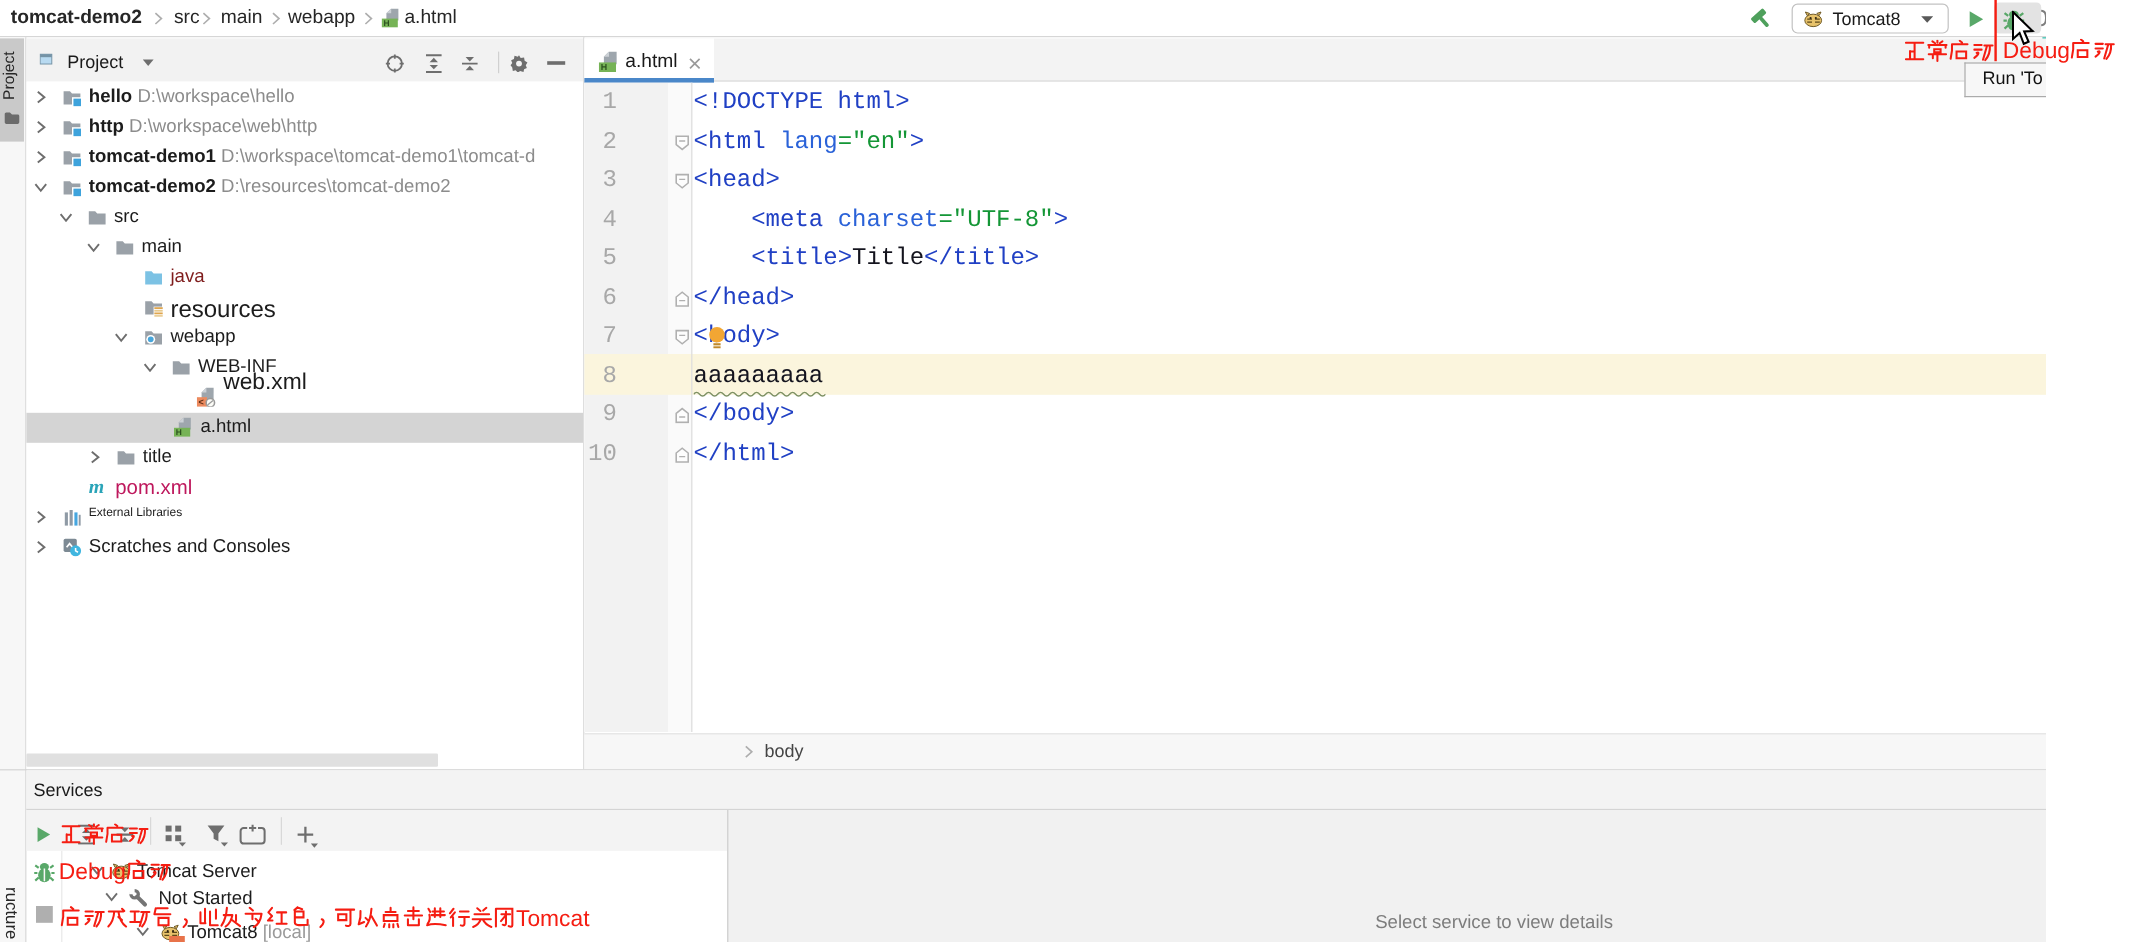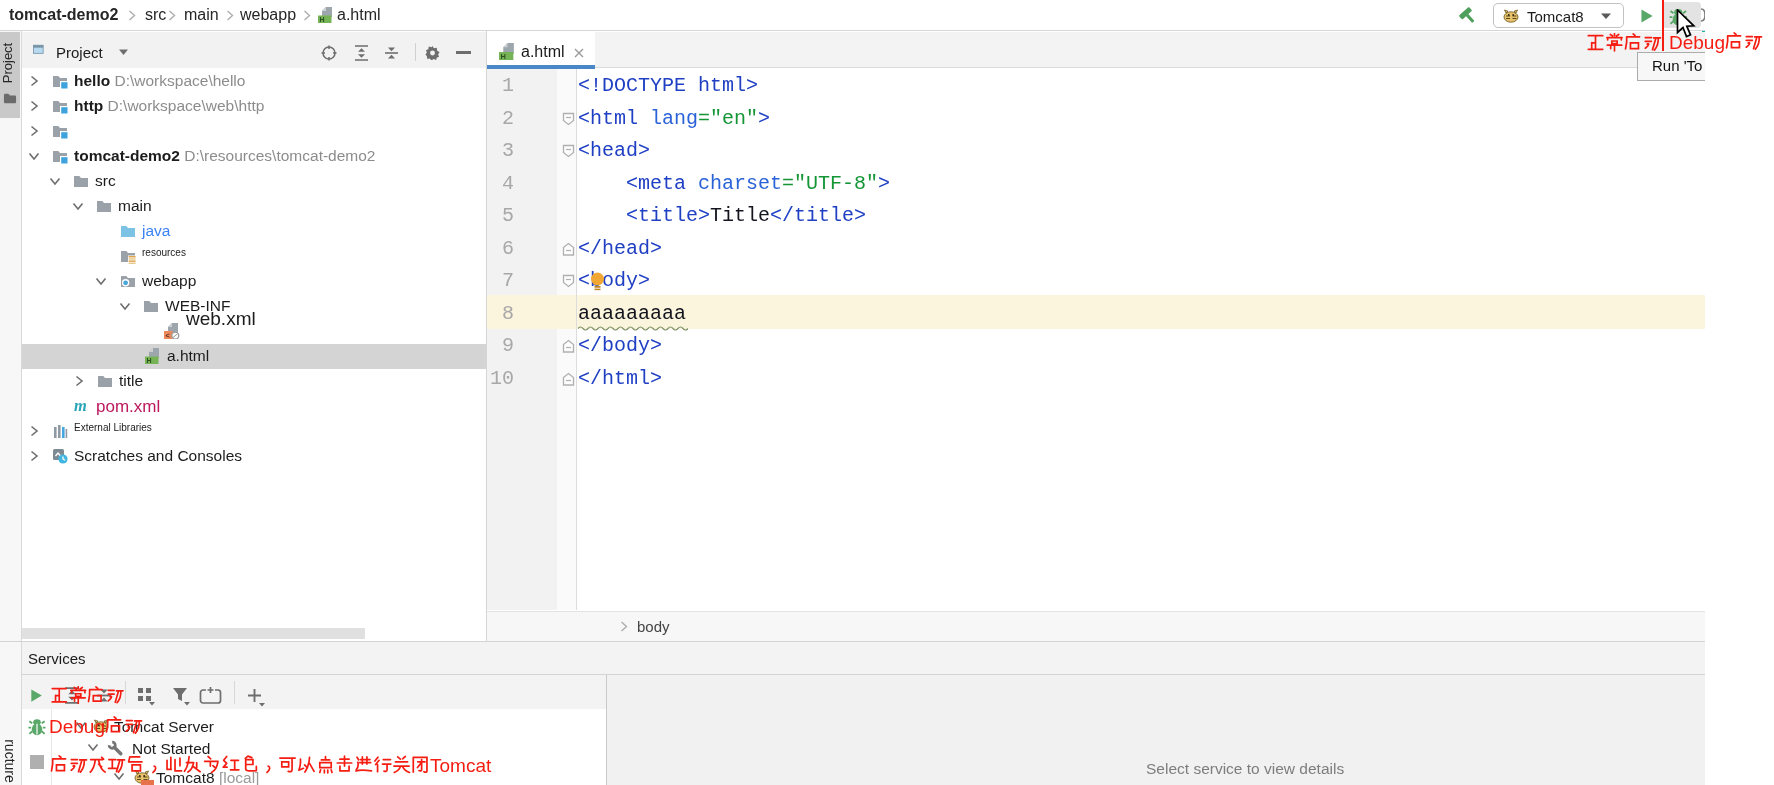--- a/index.html
+++ b/index.html
@@ -190,20 +190,21 @@
     </svg>
 <div class="ab" style="left:74px;top:97px;font-size:15.5px;color:#1c1c1c;white-space:nowrap"><b>http</b> <span style="color:#8c8c8c">D:\workspace\web\http</span></div>
 <svg class="ab" style="left:29px;top:125px" width="10" height="12" viewBox="0 0 10 12">
       <path d="M2.5,1.5 L8,6 L2.5,10.5" fill="none" stroke="#6e6e6e" stroke-width="1.6"></path>
     </svg>
 <svg class="ab" style="left:52px;top:123px" width="16" height="16" viewBox="0 0 16 16">
       <path d="M1,3 H6.3 L8,5 H15 V14 H1 Z" fill="#9aa1a8"></path>
       <rect x="8" y="8" width="7.5" height="7.5" fill="#fff"></rect>
       <rect x="9.2" y="9.2" width="6.3" height="6.3" fill="#3ea3dc"></rect>
     </svg>
+<div class="ab" style="left:74px;top:122px;font-size:15.5px;color:#1c1c1c;white-space:nowrap"><b>tomcat-demo1</b> <span style="color:#8c8c8c">D:\workspace\tomcat-demo1\tomcat-d</span></div>
 <svg class="ab" style="left:28px;top:151px" width="12" height="10" viewBox="0 0 12 10">
       <path d="M1.5,2.5 L6,8 L10.5,2.5" fill="none" stroke="#6e6e6e" stroke-width="1.6"></path>
     </svg>
 <svg class="ab" style="left:52px;top:148px" width="16" height="16" viewBox="0 0 16 16">
       <path d="M1,3 H6.3 L8,5 H15 V14 H1 Z" fill="#9aa1a8"></path>
       <rect x="8" y="8" width="7.5" height="7.5" fill="#fff"></rect>
       <rect x="9.2" y="9.2" width="6.3" height="6.3" fill="#3ea3dc"></rect>
     </svg>
 <div class="ab" style="left:74px;top:147px;font-size:15.5px;color:#1c1c1c;white-space:nowrap"><b>tomcat-demo2</b> <span style="color:#8c8c8c">D:\resources\tomcat-demo2</span></div>
 <svg class="ab" style="left:49px;top:176px" width="12" height="10" viewBox="0 0 12 10">
@@ -216,30 +217,30 @@
 <svg class="ab" style="left:72px;top:201px" width="12" height="10" viewBox="0 0 12 10">
       <path d="M1.5,2.5 L6,8 L10.5,2.5" fill="none" stroke="#6e6e6e" stroke-width="1.6"></path>
     </svg>
 <svg class="ab" style="left:96px;top:198px" width="16" height="16" viewBox="0 0 16 16">
       <path d="M1,3 H6.3 L8,5 H15 V14 H1 Z" fill="#9aa1a8"></path>
     </svg>
 <div class="ab" style="left:118px;top:197px;font-size:15.5px;color:#1c1c1c;white-space:nowrap">main</div>
 <svg class="ab" style="left:120px;top:223px" width="16" height="16" viewBox="0 0 16 16">
       <path d="M1,3 H6.3 L8,5 H15 V14 H1 Z" fill="#7cc2e4"></path>
     </svg>
-<div class="ab" style="left:142px;top:222px;font-size:15.5px;color:#3b82f6;white-space:nowrap">java</div>
+<div class="ab" style="left:142px;top:222px;font-size:15.5px;color:#7f1d1d;white-space:nowrap">java</div>
 <svg class="ab" style="left:120px;top:248px" width="16" height="16" viewBox="0 0 16 16">
       <path d="M1,3 H6.3 L8,5 H15 V14 H1 Z" fill="#9aa1a8"></path>
       <rect x="8" y="7.5" width="8" height="8.5" fill="#fff"></rect>
       <rect x="8.6" y="8.0" width="7" height="1.5" fill="#dfa64e"></rect>
       <rect x="8.6" y="10.2" width="7" height="1.5" fill="#e8c98c"></rect>
       <rect x="8.6" y="12.4" width="7" height="1.5" fill="#dfa64e"></rect>
       <rect x="8.6" y="14.6" width="7" height="1.5" fill="#e8c98c"></rect>
     </svg>
-<div class="ab" style="left:142px;top:247px;font-size:10px;color:#1c1c1c;white-space:nowrap">resources</div>
+<div class="ab" style="left:142px;top:247px;font-size:20px;color:#1c1c1c;white-space:nowrap">resources</div>
 <svg class="ab" style="left:95px;top:276px" width="12" height="10" viewBox="0 0 12 10">
       <path d="M1.5,2.5 L6,8 L10.5,2.5" fill="none" stroke="#6e6e6e" stroke-width="1.6"></path>
     </svg>
 <svg class="ab" style="left:120px;top:273px" width="16" height="16" viewBox="0 0 16 16">
       <path d="M1,3 H6.3 L8,5 H15 V14 H1 Z" fill="#9aa1a8"></path>
       <circle cx="5.6" cy="9.8" r="3.7" fill="#fff"></circle>
       <circle cx="5.6" cy="9.8" r="2.4" fill="#47a6dc"></circle>
     </svg>
 <div class="ab" style="left:142px;top:272px;font-size:15.5px;color:#1c1c1c;white-space:nowrap">webapp</div>
 <svg class="ab" style="left:119px;top:301px" width="12" height="10" viewBox="0 0 12 10">

